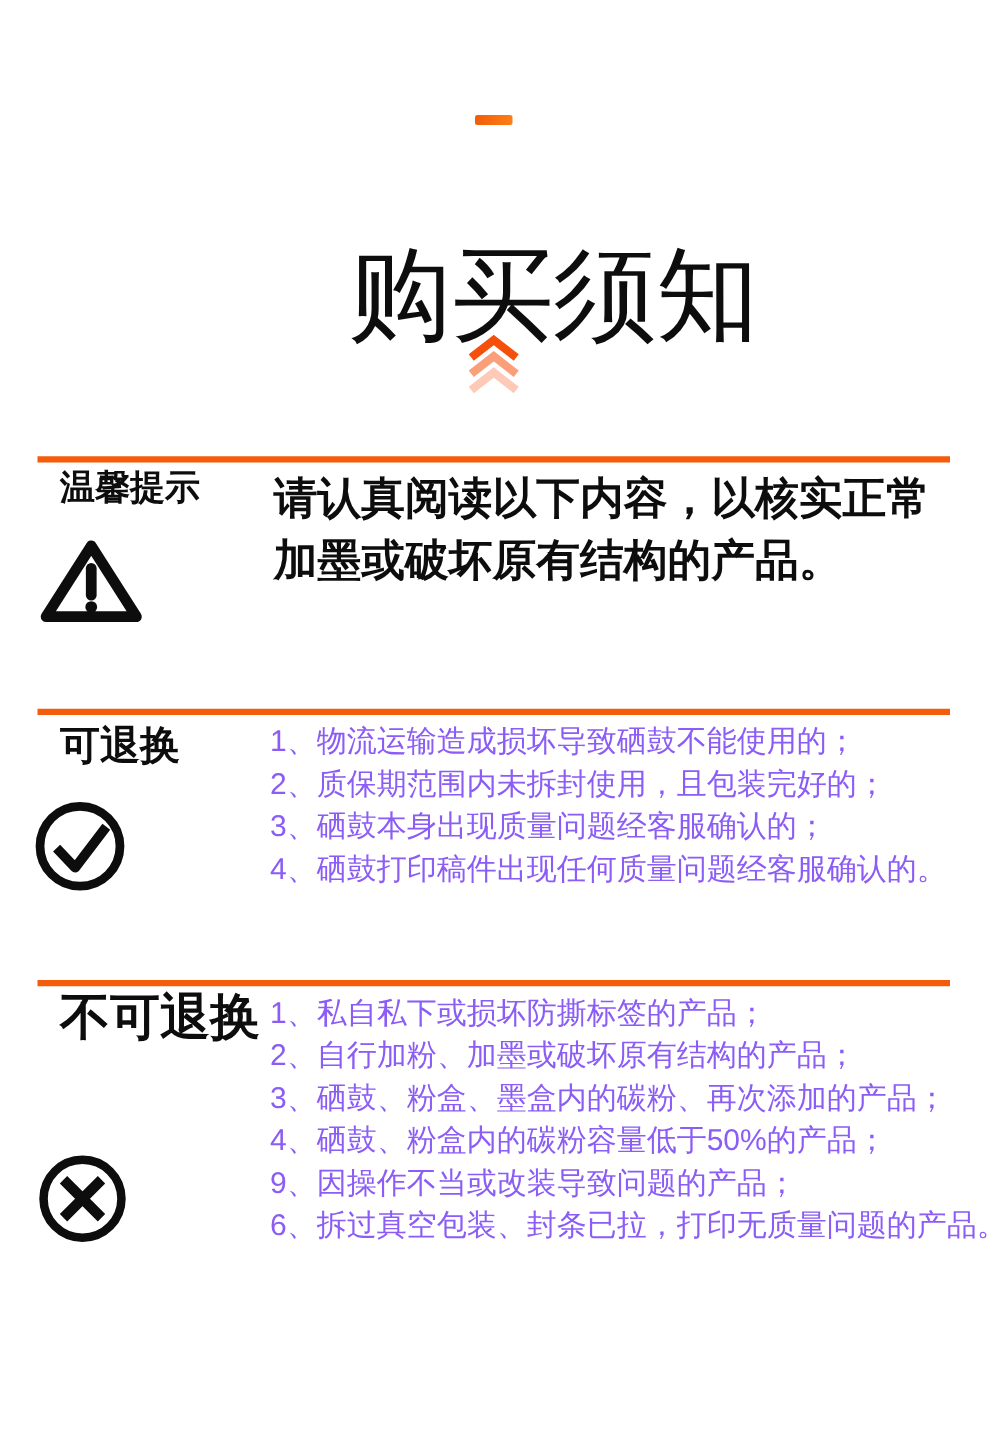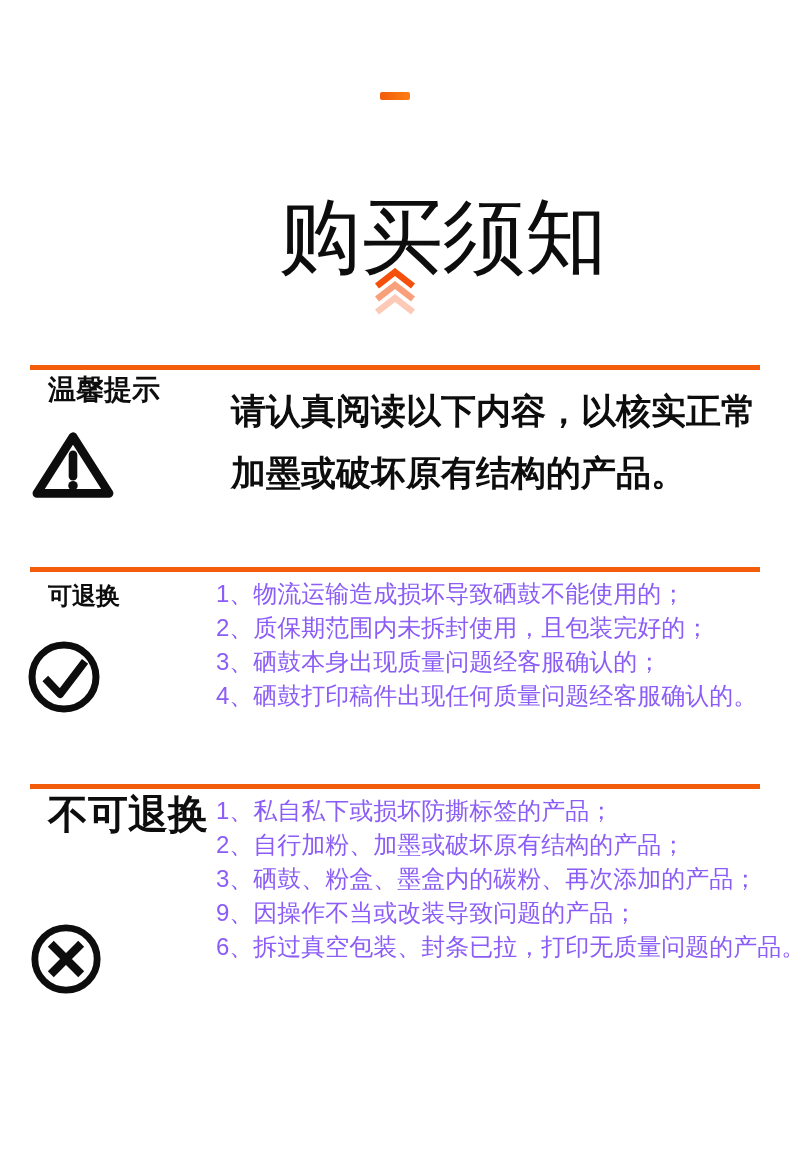--- a/index.html
+++ b/index.html
@@ -43,34 +43,34 @@
   .divider.d1{top:365px;}
   .divider.d2{top:567px;}
   .divider.d3{top:784px;}
   
   .sec-label{
     position:absolute;left:48px;
     font-weight:800;color:var(--text-black);
     white-space:nowrap;
   }
   .sec-label.l1{top:374px;font-size:28px;line-height:32px;}
-  .sec-label.l2{top:578px;font-size:24px;line-height:36px;}
+  .sec-label.l2{top:578px;font-size:32px;line-height:36px;}
   .sec-label.l3{top:796px;font-size:40px;line-height:36px;}
   
   .icon{position:absolute;color:var(--text-black);}
   .icon-warning{left:30px;top:430px;width:86px;height:70px;}
   .icon-check{left:25px;top:638px;width:78px;height:78px;}
   .icon-cross{left:28px;top:921px;width:76px;height:76px;}
   
   .tips-text{
     position:absolute;left:215px;top:372px;width:565px;
     font-size:35px;line-height:46px;font-weight:700;
     color:var(--text-black);
   }
-  .tips-text p{margin:16px;white-space:nowrap;}
+  .tips-text p{margin:4px;white-space:nowrap;}
   .rule-list{
     position:absolute;left:216px;width:574px;
     list-style:none;margin:0;padding:0;
     font-size:24px;font-weight:500;color:#8b5cf6;
   }
   .rule-list li{line-height:34px;white-space:nowrap;}
   .rule-list.list-returnable{top:577px;}
   .rule-list.list-nonreturnable{top:794px;}
   svg{display:block;width:100%;height:100%;}
 </style>
@@ -134,17 +134,18 @@
     <svg viewBox="0 0 100 100" fill="none">
       <circle cx="50" cy="50" r="41" stroke="currentColor" stroke-width="9"></circle>
       <path d="M30 30 L70 70 M70 30 L30 70" stroke="currentColor" stroke-width="11"></path>
     </svg>
   </div>
 
   <ul class="rule-list list-nonreturnable">
     <li>1、私自私下或损坏防撕标签的产品；</li>
     <li>2、自行加粉、加墨或破坏原有结构的产品；</li>
     <li>3、硒鼓、粉盒、墨盒内的碳粉、再次添加的产品；</li>
+    <li>4、硒鼓、粉盒内的碳粉容量低于50%的产品；</li>
     <li>9、因操作不当或改装导致问题的产品；</li>
     <li>6、拆过真空包装、封条已拉，打印无质量问题的产品。</li>
   </ul>
 
 </div>
 
 </body></html>

